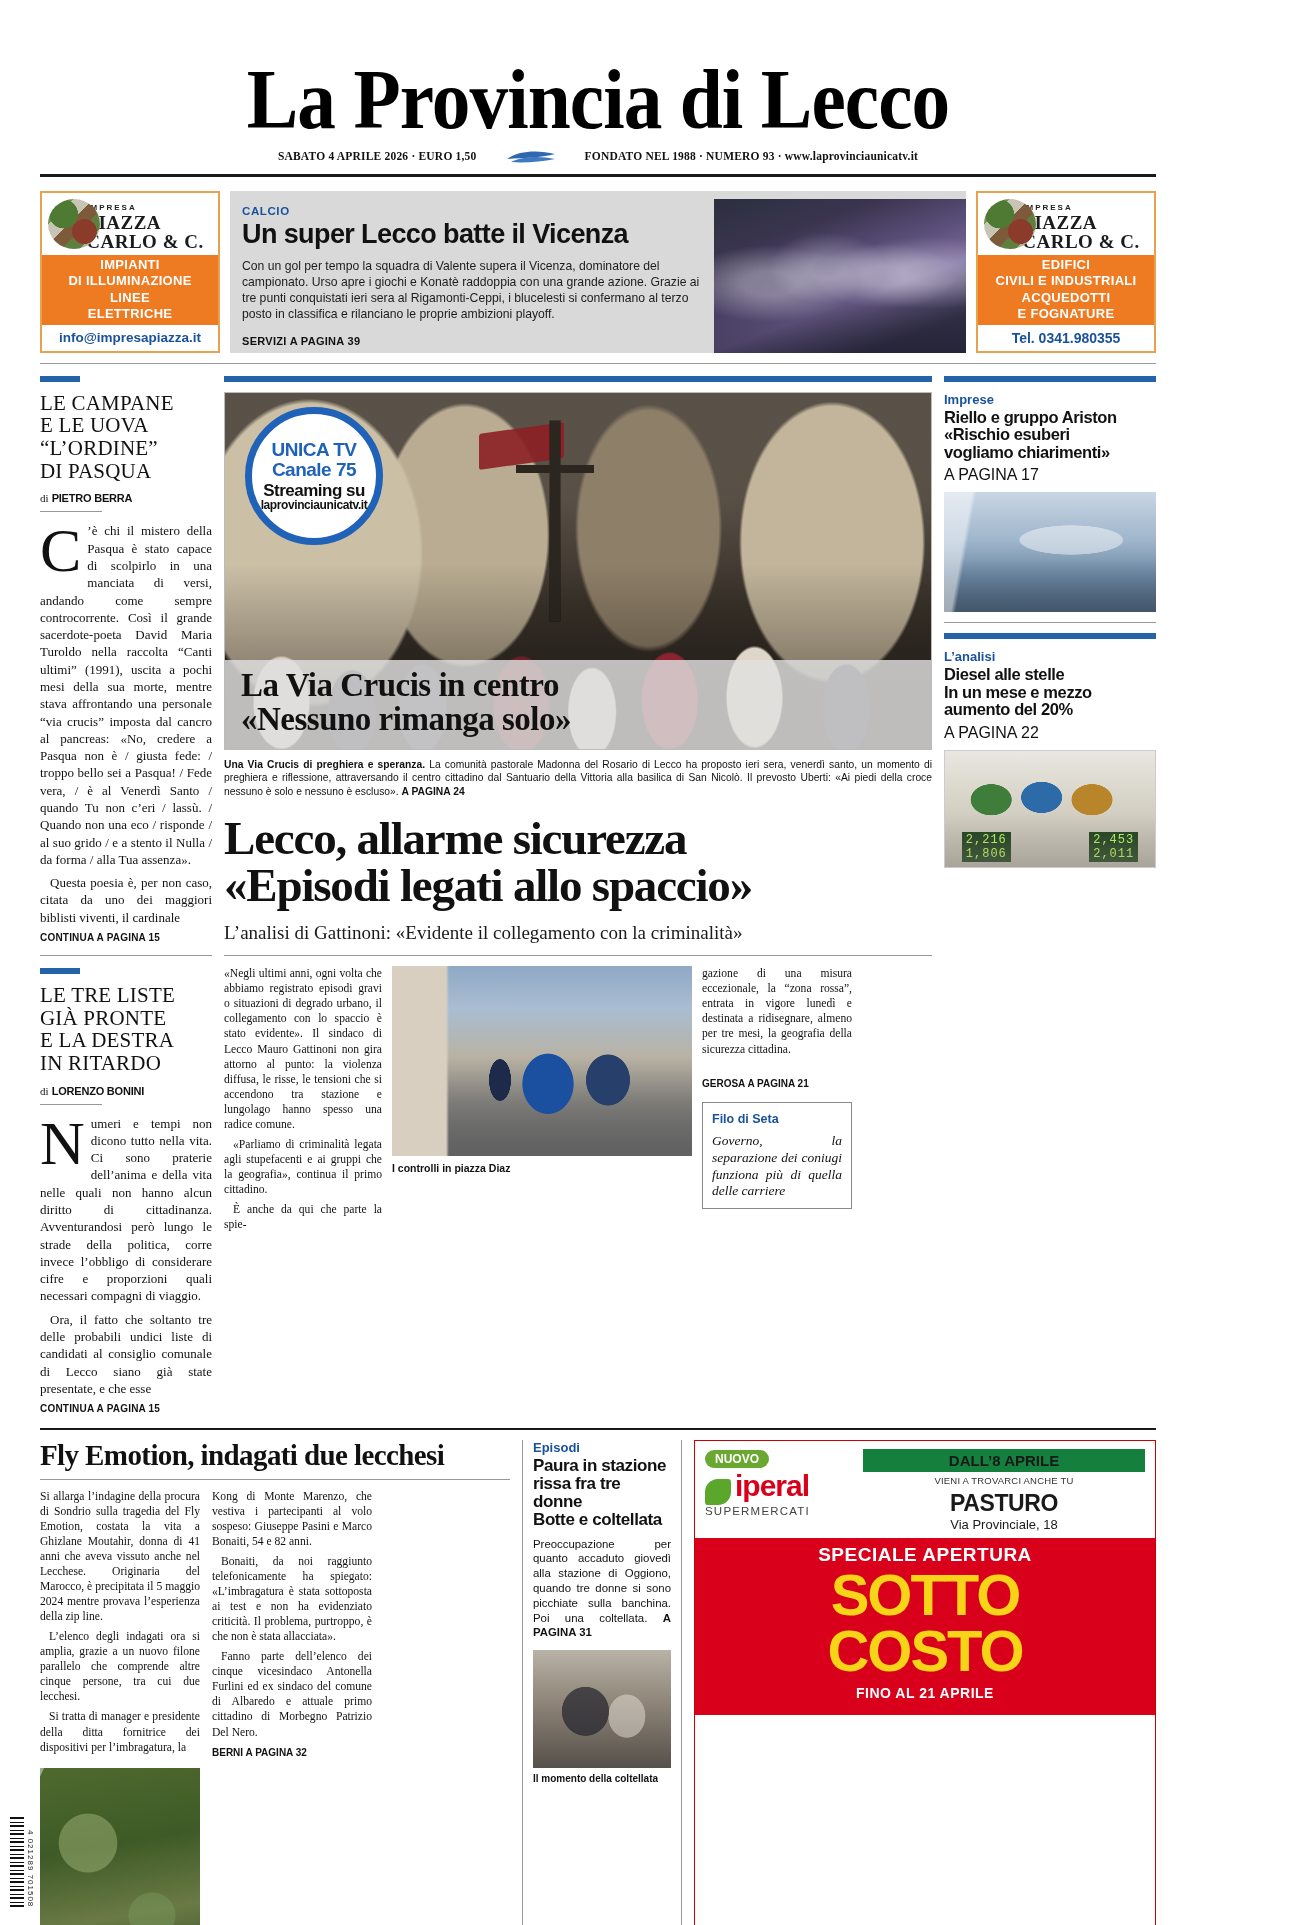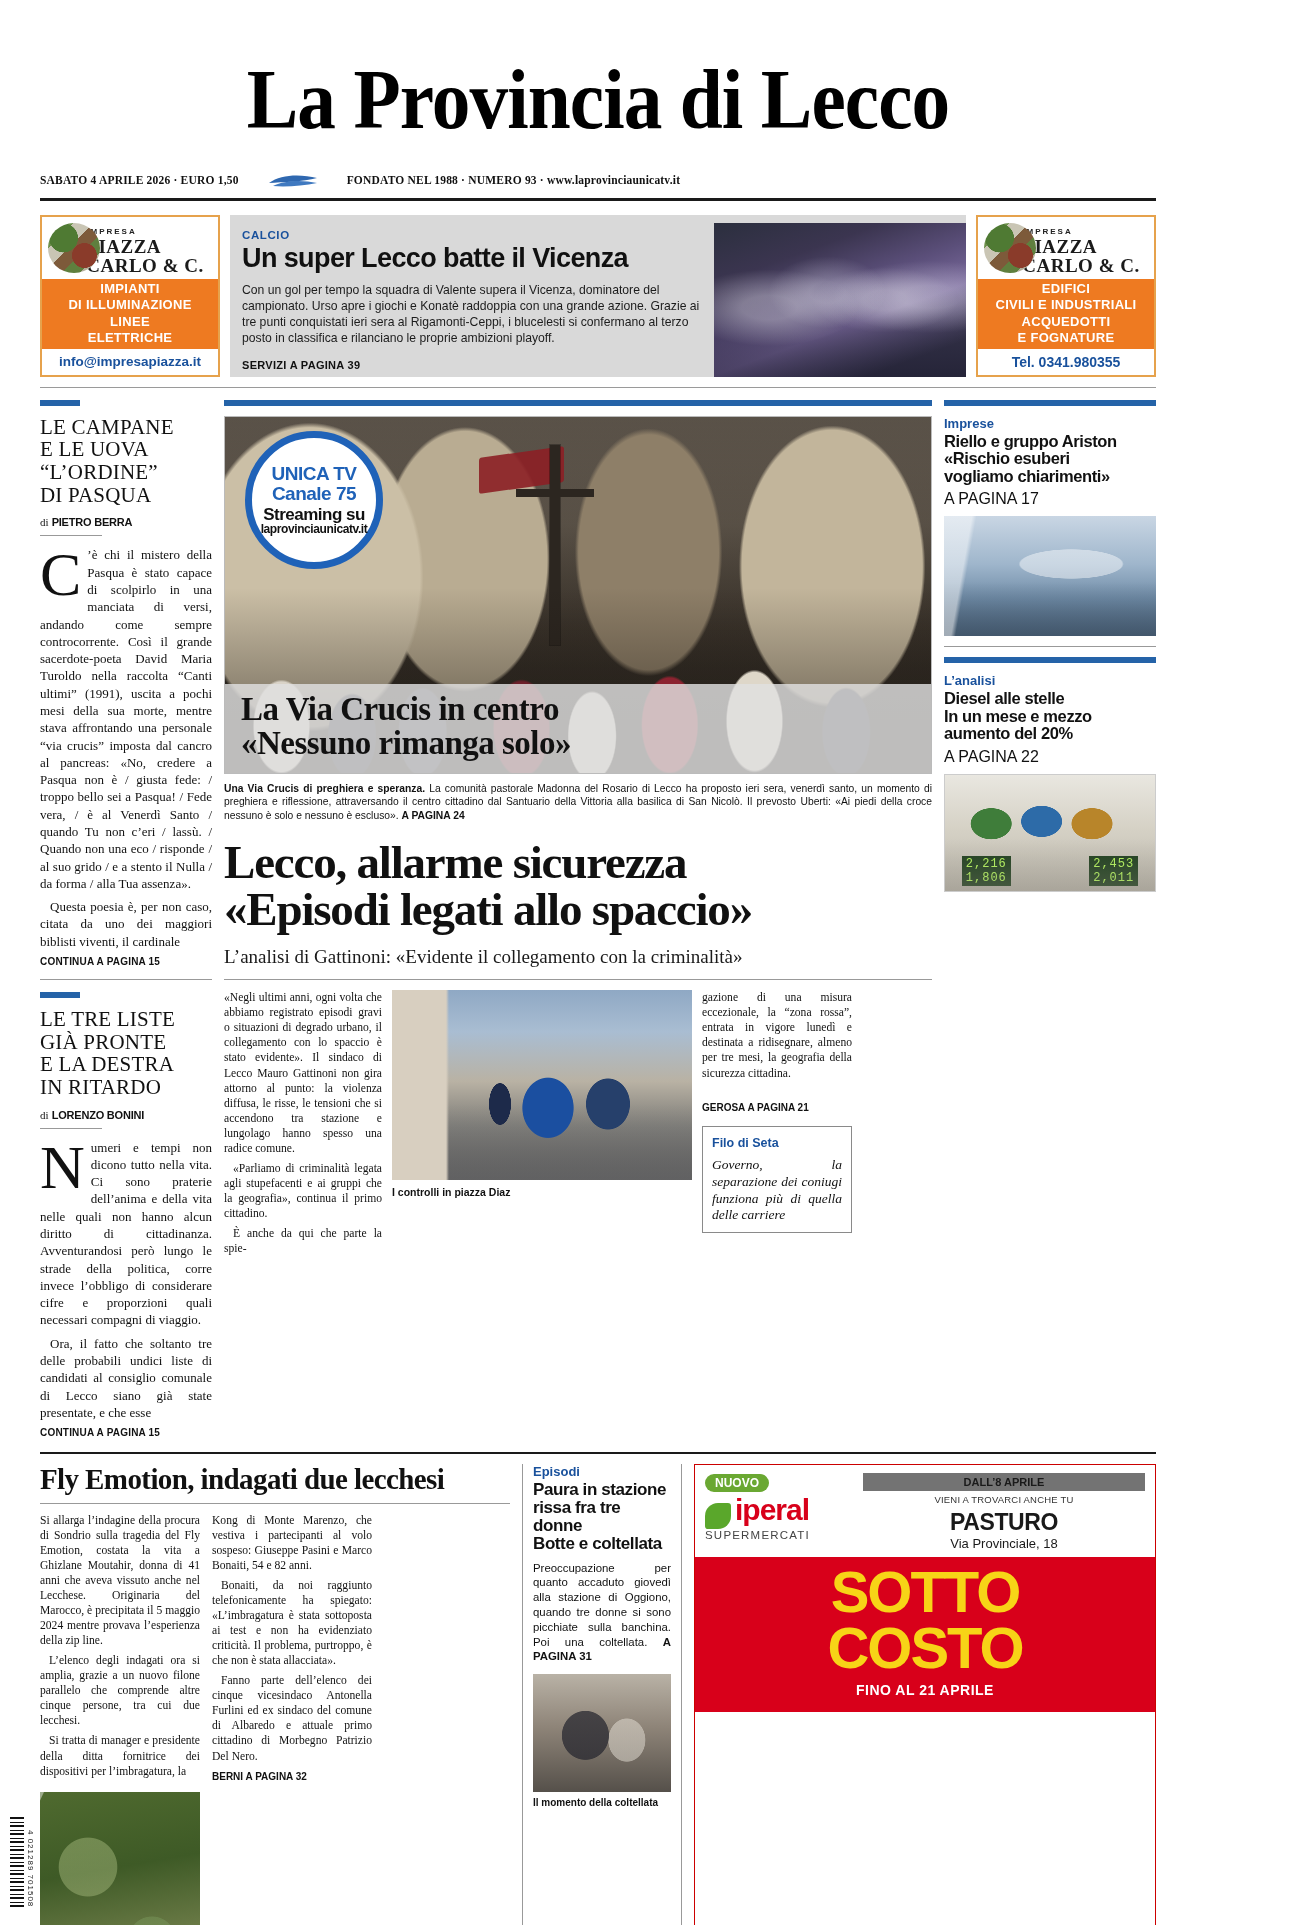--- a/index.html
+++ b/index.html
@@ -18,22 +18,22 @@
   .masthead-title {
     font-family: "Liberation Serif", serif;
     font-weight: bold;
     font-size: 84px;
     letter-spacing: -1px;
     line-height: 0.95;
     transform: scaleX(0.92);
     color: #000;
   }
   .dateline {
-    margin-top: 32px;
-    display: flex; align-items: center; gap: 28px;
+    margin-top: 8px;
+    display: flex; align-items: center; justify-content: center; gap: 28px;
     font-family: "Liberation Serif", serif;
     font-size: 11.5px; font-weight: bold; letter-spacing: 0.2px;
     color: #111;
   }
   .wave { width: 52px; height: 16px; display: inline-block; }
   .rule-thick { border-top: 3px solid #1a1a1a; margin-top: 10px; }
 
   
   .topstrip { display: flex; gap: 10px; margin-top: 14px; height: 162px; }
   .ad-box {
@@ -345,22 +345,22 @@
     font-family:"Liberation Sans",sans-serif; font-weight: bold; font-size: 30px;
     color:#d8001a; letter-spacing:-1px; line-height: 1;
   }
   .iperal-sub { font-family:"Liberation Sans",sans-serif; font-size: 11.5px; color:#444; letter-spacing: 1.2px; }
   .nuovo-pill {
     background:#6aa832; color:#fff; font-family:"Liberation Sans",sans-serif; font-weight:bold;
     font-size: 12px; padding: 2px 10px; border-radius: 10px; display:inline-block; margin-bottom: 3px;
   }
   .iperal-right { flex:1; text-align: center; }
   .iperal-date {
-    background:#737373; color:#1a1a1a; font-family:"Liberation Sans",sans-serif; font-weight:bold;
-    font-size: 11px; padding: 3px 8px; display:block;
+    background:#15803d; color:#1a1a1a; font-family:"Liberation Sans",sans-serif; font-weight:bold;
+    font-size: 15px; padding: 3px 8px; display:block;
   }
   .iperal-visit { font-family:"Liberation Sans",sans-serif; font-size: 9.5px; color:#333; margin-top: 3px; letter-spacing: .2px;}
   .iperal-town { font-family:"Liberation Sans",sans-serif; font-weight:bold; font-size: 23px; color:#1a1a1a; letter-spacing:-0.4px; margin-top: 4px;}
   .iperal-addr { font-family:"Liberation Sans",sans-serif; font-size: 13px; color:#1a1a1a; }
   .iperal-red {
     margin-top: 6px; background:#d8001a; color:#fff; text-align:center; padding: 6px 0 14px 0;
   }
   .iperal-speciale { font-family:"Liberation Sans",sans-serif; font-weight:bold; font-size: 19px; letter-spacing: .5px; }
   .iperal-sotto {
     font-family:"Liberation Sans",sans-serif; font-weight:bold; color:#f7d417;
@@ -633,20 +633,21 @@
           <div class="iperal-sub">SUPERMERCATI</div>
         </div>
         <div class="iperal-right">
           <span class="iperal-date">DALL’8 APRILE</span>
           <div class="iperal-visit">VIENI A TROVARCI ANCHE TU</div>
           <div class="iperal-town">PASTURO</div>
           <div class="iperal-addr">Via Provinciale, 18</div>
         </div>
       </div>
       <div class="iperal-red">
+        <div class="iperal-speciale">SPECIALE APERTURA</div>
         <div class="iperal-sotto">SOTTO</div>
         <div class="iperal-sotto">COSTO</div>
         <div class="iperal-fino">FINO AL 21 APRILE</div>
       </div>
     </div>
   </div>
 
   <div class="barcode"></div>
   <div class="barcode-num">4 021289 701508</div>
 

